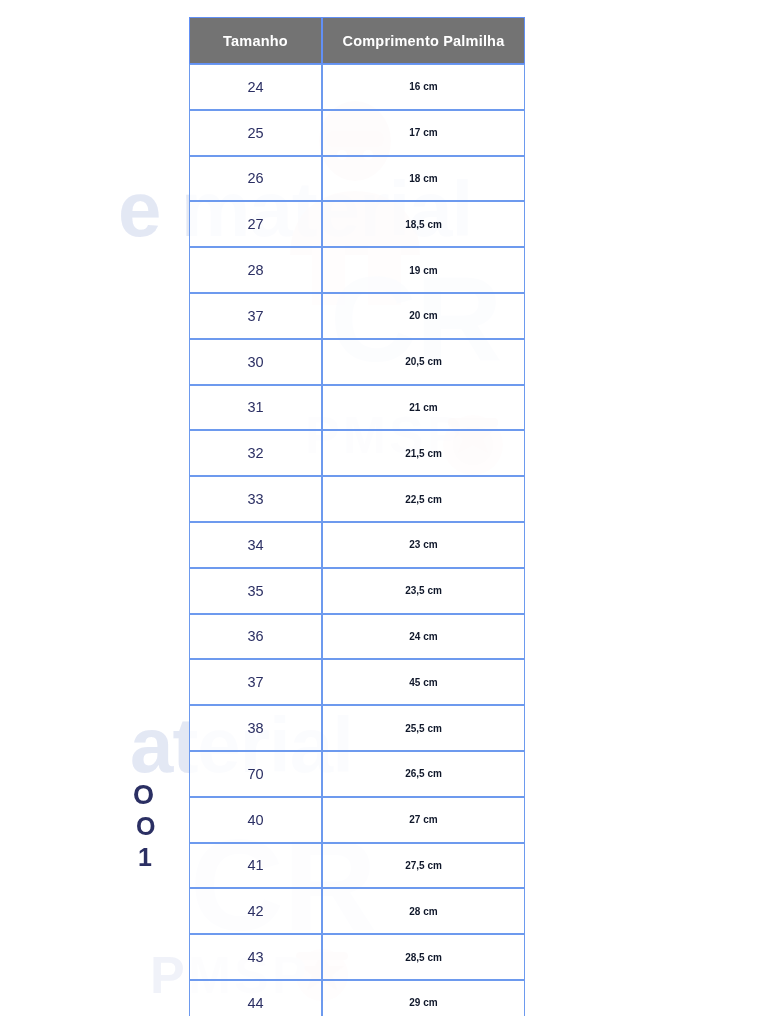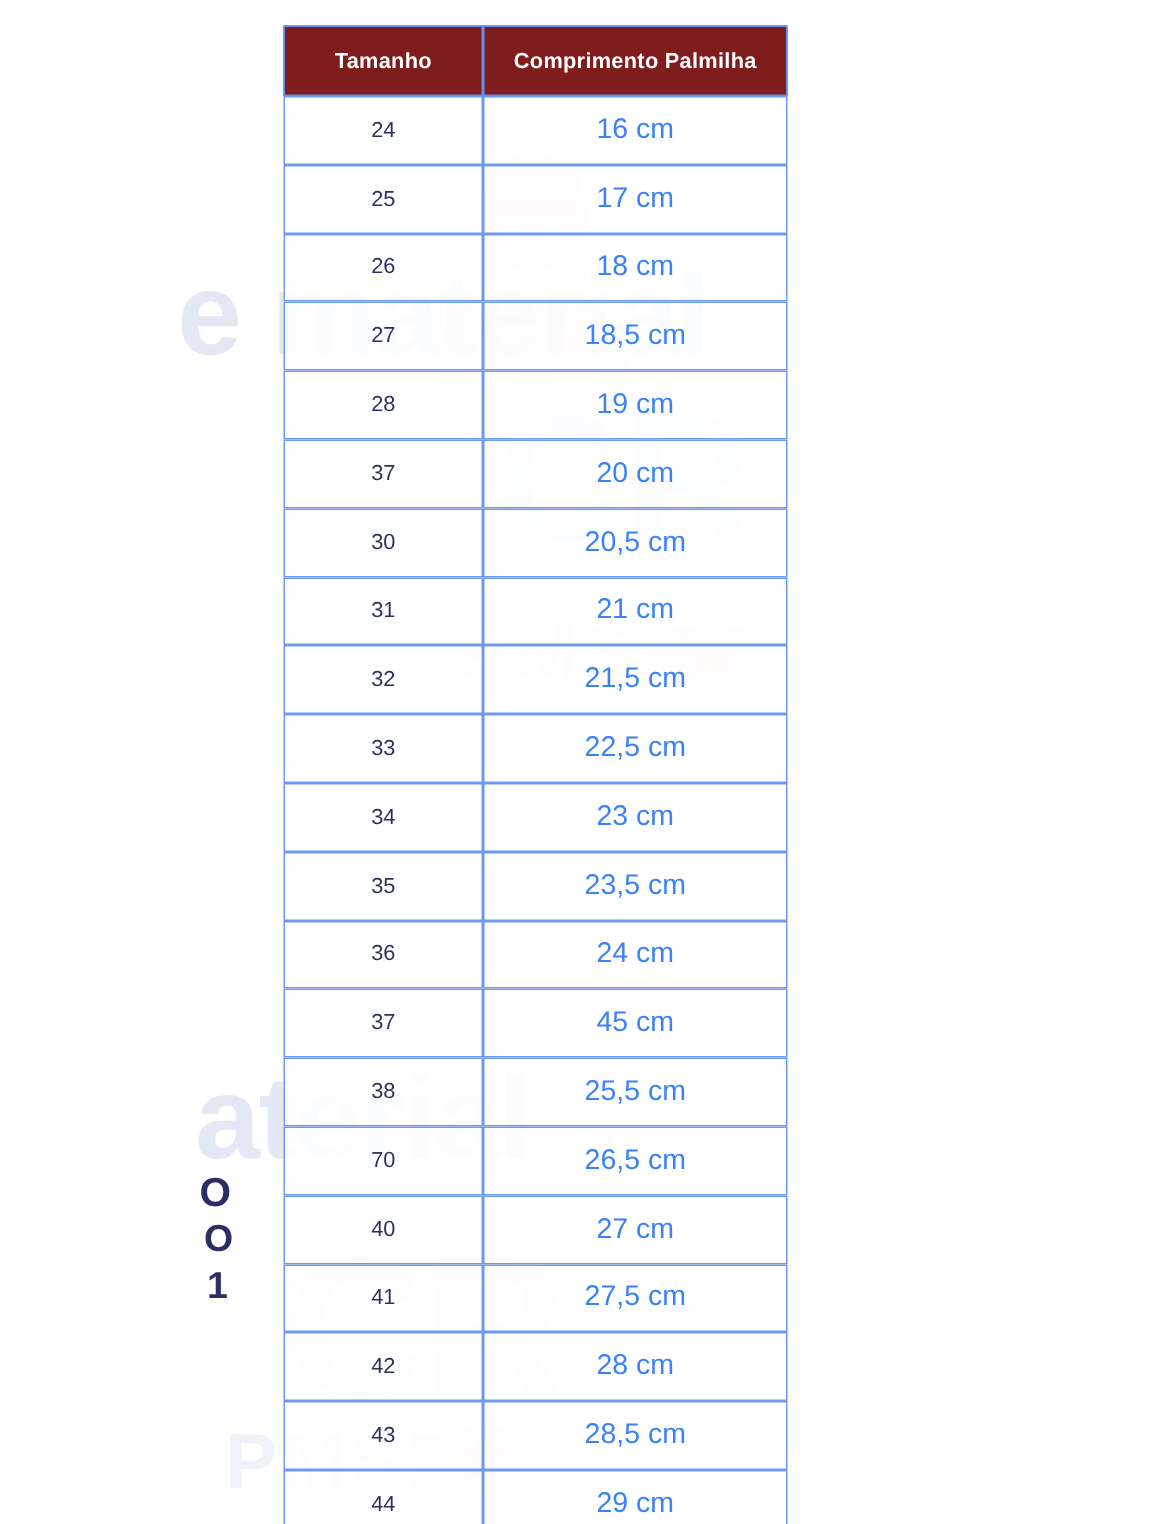--- a/index.html
+++ b/index.html
@@ -63,43 +63,43 @@
   table.size-table th,
   table.size-table td {
     border: 1px solid #6d9aee;
     padding: 0;
     text-align: center;
     vertical-align: middle;
     background: #ffffff;
     background: rgba(255,255,255,0.86);
   }
   table.size-table thead th {
-    background: #7f1d1d;
+    background: #737373;
     color: #ffffff;
     font-size: 14.5px;
     font-weight: 700;
     height: 45px;
     border-color: #6290f5;
     letter-spacing: .2px;
   }
   table.size-table thead th.col-size { width: 131px; }
   table.size-table thead th.col-len  { width: 201px; }
 
   table.size-table tbody td {
     height: 43.8px;
   }
   td.cell-size {
     font-size: 14.5px;
     font-weight: 400;
     color: #2b2f63;
   }
   td.cell-len {
-    font-size: 19px;
-    font-weight: 400;
-    color: #3b82f6;
+    font-size: 10px;
+    font-weight: 700;
+    color: #0f172a;
   }
 </style>
 </head>
 <body>
 
 <div id="watermark-layer">
 
   <div class="wm-text" style="left:118px; top:164px; font-size:78px;">e material</div>
 
   <svg class="wm-crest" style="left:250px; top:95px;" width="210" height="240" viewBox="0 0 210 240">

